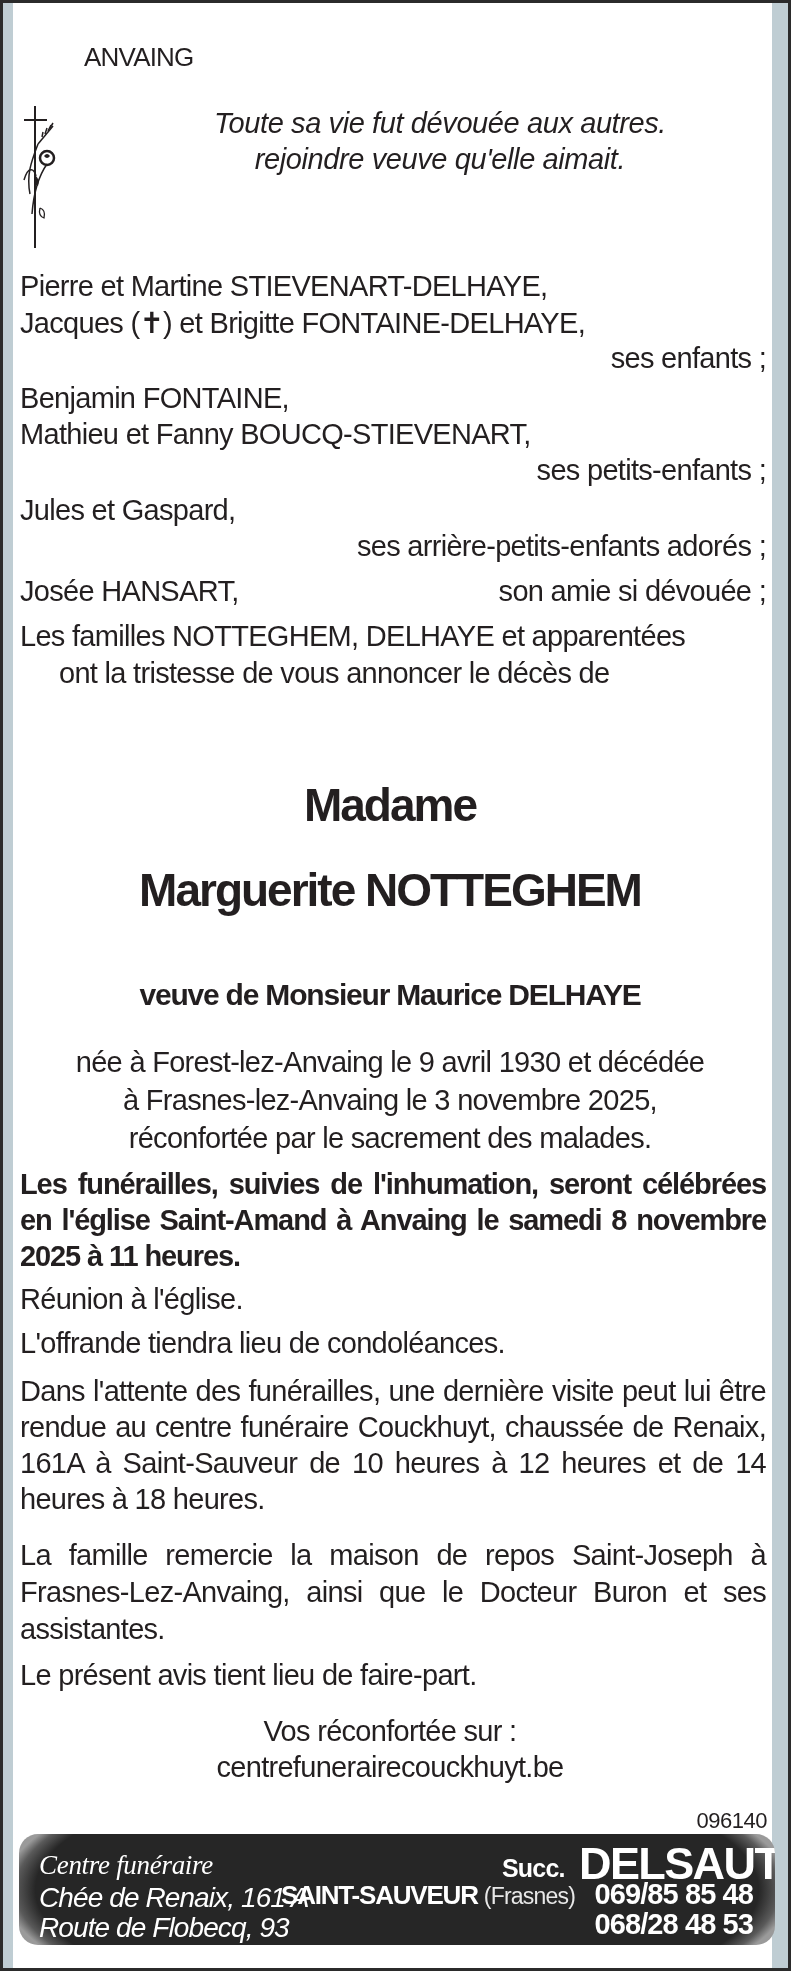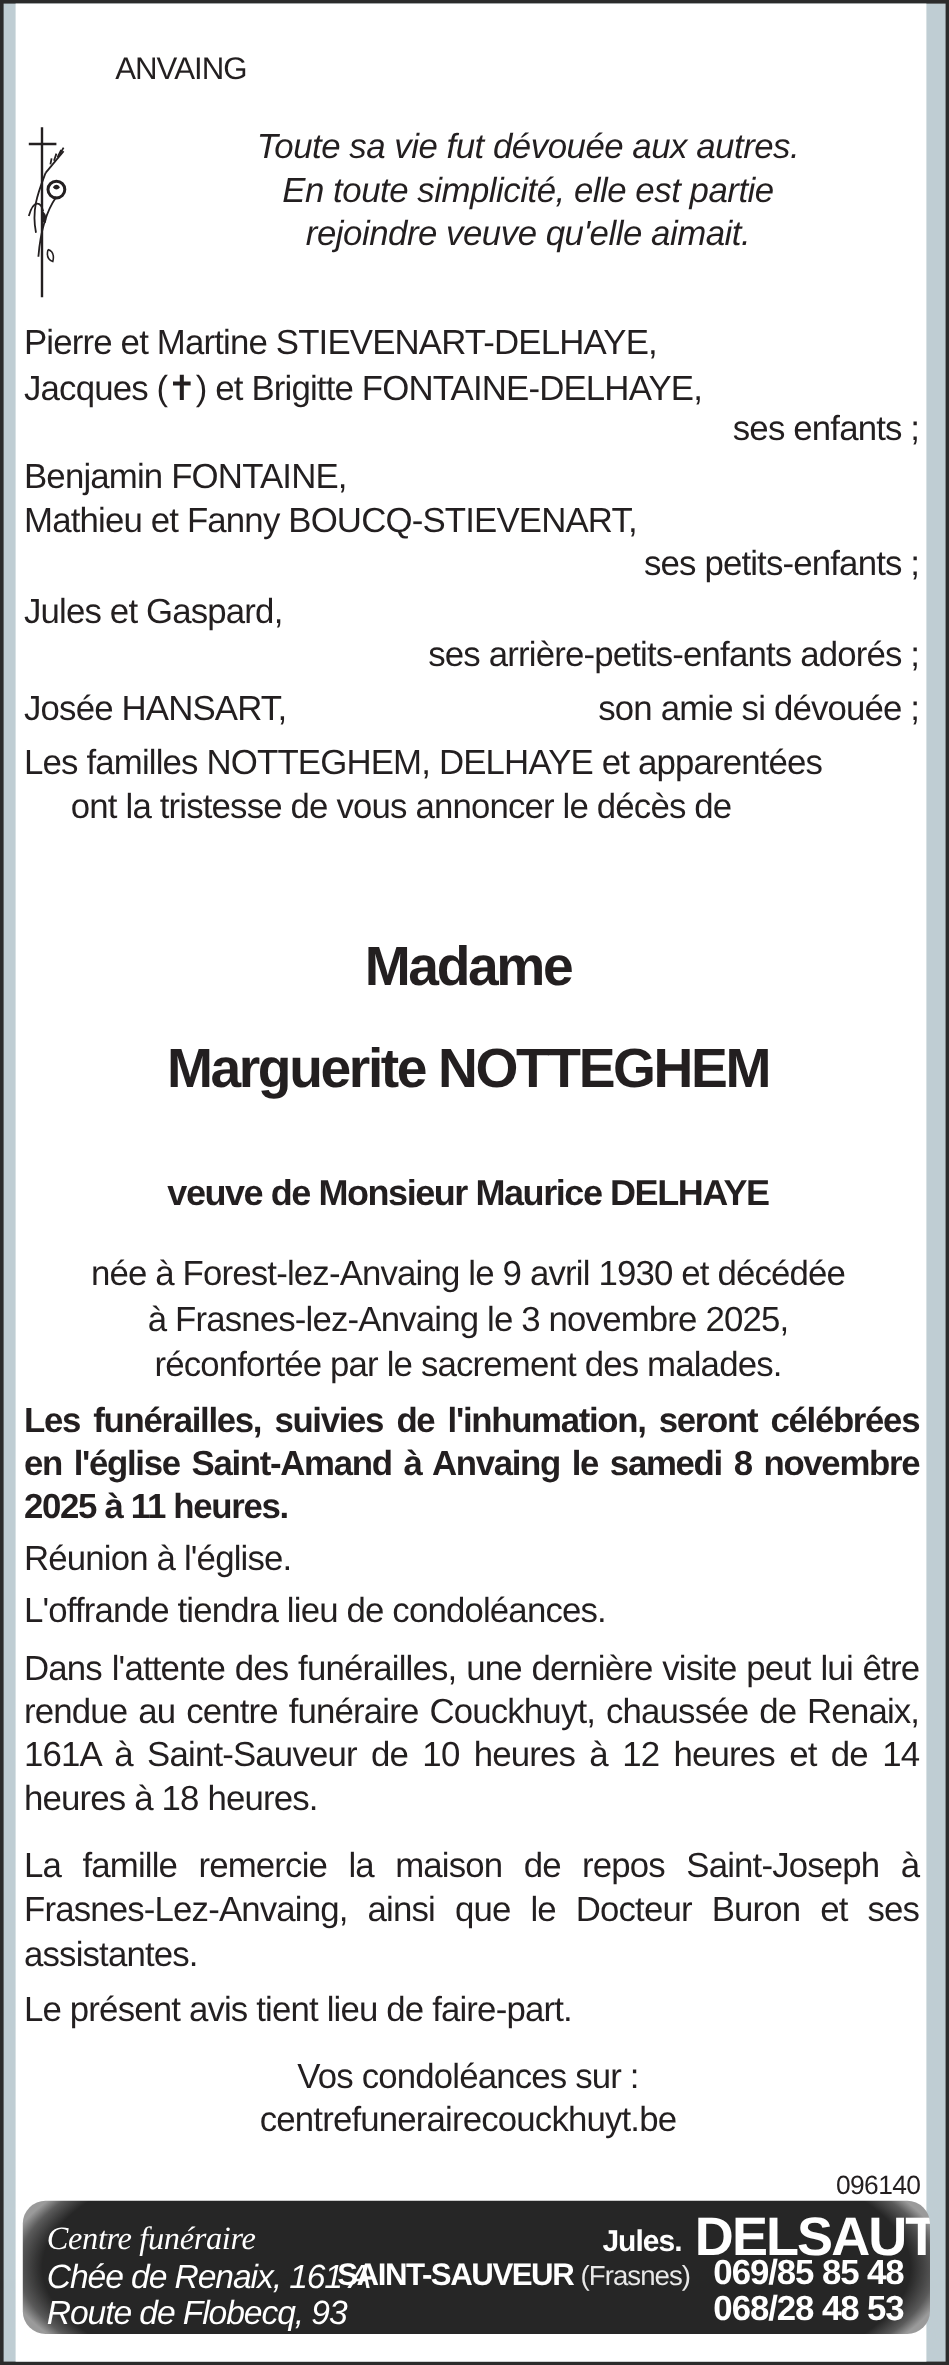--- a/index.html
+++ b/index.html
@@ -2,21 +2,21 @@
 <html><head>
 <meta charset="utf-8">
 <style>
   html, body { margin: 0; padding: 0; background: #ffffff; }
   body { width: 791px; height: 1971px; overflow: hidden; position: relative;
          font-family: "Liberation Sans", "DejaVu Sans", sans-serif; color: #231f20; }
   .frame { position: absolute; left: 0; top: 0; width: 791px; height: 1971px;
            box-sizing: border-box; border: 3px solid #2b2b2b; border-bottom-width: 3px; background: #bfcdd3; }
   .paper { position: absolute; left: 10px; top: 0; right: 16px; bottom: 0; background: #ffffff; }
   .abs { position: absolute; white-space: nowrap; }
-  .town { left: 84px; top: 42px; font-size: 26px; letter-spacing: -0.8px; margin-left: 12px; }
+  .town { left: 84px; top: 42px; font-size: 26px; letter-spacing: -0.8px; }
   .emblem { left: 20px; top: 104px; width: 40px; height: 144px; }
   .quote { left: 160px; width: 560px; text-align: center; font-style: italic;
            font-size: 29px; line-height: 36px; top: 105px; letter-spacing: -0.4px; }
   .quote div { white-space: nowrap; }
   .line { font-size: 29px; left: 20px; letter-spacing: -0.7px; }
   .right { right: 25px; left: auto; text-align: right; }
   .center { left: 10px; width: 760px; text-align: center; }
   .h1 { font-weight: bold; font-size: 46px; letter-spacing: -2px; }
   .h2 { font-weight: bold; font-size: 30px; letter-spacing: -1.2px; }
   .para { position: absolute; left: 20px; width: 746px; font-size: 29px; line-height: 30px; letter-spacing: -0.7px; }
@@ -54,21 +54,20 @@
   <path d="M24 52 q3 -4 6 0 q-3 4 -6 0" fill="#231f20"></path>
   <path d="M27 60 C20 70 14 84 12 110" fill="none" stroke="#231f20" stroke-width="1.5"></path>
   <path d="M18 40 C12 56 6 70 10 90" fill="none" stroke="#231f20" stroke-width="1.5"></path>
   <path d="M4 76 C8 62 14 64 16 72" fill="none" stroke="#231f20" stroke-width="1.5"></path>
   <path d="M16 72 q4 4 2 10 q-6 -2 -2 -10" fill="#231f20"></path>
   <path d="M20 104 q6 2 4 10 q-6 -2 -4 -10" fill="none" stroke="#231f20" stroke-width="1.3"></path>
 </svg>
 
 <div class="abs quote">
   <div>Toute sa vie fut dévouée aux autres.</div>
-  <div>En toute simplicité, elle est partie</div>
   <div>rejoindre veuve qu'elle aimait.</div>
 </div>
 
 <div class="abs line" style="top:270px">Pierre et Martine STIEVENART-DELHAYE,</div>
 <div class="abs line" style="top:306px">Jacques (✝) et Brigitte FONTAINE-DELHAYE,</div>
 <div class="abs line right" style="top:342px">ses enfants ;</div>
 <div class="abs line" style="top:382px">Benjamin FONTAINE,</div>
 <div class="abs line" style="top:418px">Mathieu et Fanny BOUCQ-STIEVENART,</div>
 <div class="abs line right" style="top:454px">ses petits-enfants ;</div>
 <div class="abs line" style="top:494px">Jules et Gaspard,</div>
@@ -86,28 +85,28 @@
 <div class="abs center line" style="top:1084px; left:10px; width:760px; text-align:center">à Frasnes-lez-Anvaing le 3 novembre 2025,</div>
 <div class="abs center line" style="top:1122px; left:10px; width:760px; text-align:center">réconfortée par le sacrement des malades.</div>
 
 <div class="para just bold" style="top:1166px; line-height:36px">Les funérailles, suivies de l'inhumation, seront célébrées en l'église Saint-Amand à Anvaing le samedi 8 novembre 2025 à 11 heures.</div>
 <div class="para" style="top:1284px">Réunion à l'église.</div>
 <div class="para" style="top:1328px">L'offrande tiendra lieu de condoléances.</div>
 <div class="para just" style="top:1373px; line-height:36px">Dans l'attente des funérailles, une dernière visite peut lui être rendue au centre funéraire Couckhuyt, chaussée de Renaix, 161A à Saint-Sauveur de 10 heures à 12 heures et de 14 heures à 18 heures.</div>
 <div class="para just" style="top:1537px; line-height:37px">La famille remercie la maison de repos Saint-Joseph à Frasnes-Lez-Anvaing, ainsi que le Docteur Buron et ses assistantes.</div>
 <div class="para" style="top:1660px">Le présent avis tient lieu de faire-part.</div>
 
-<div class="abs center line" style="top:1715px; left:10px; width:760px; text-align:center">Vos condoléances sur :</div>
+<div class="abs center line" style="top:1715px; left:10px; width:760px; text-align:center">Vos réconfortée sur :</div>
 <div class="abs center line" style="top:1751px; left:10px; width:760px; text-align:center">centrefunerairecouckhuyt.be</div>
 
 <div class="abs ref">096140</div>
 
 <div class="banner">
   <div class="b b-script">Centre funéraire</div>
-  <div class="b b-succ">Jules.</div>
+  <div class="b b-succ">Succ.</div>
   <div class="b b-name2">DELSAUT</div>
 
   <div class="b b-addr" style="top:48px">Chée de Renaix, 161 A</div>
   <div class="b b-city" style="top:46px; left:262px"><span>SAINT-SAUVEUR</span> <span class="sub">(Frasnes)</span></div>
   <div class="b b-phone" style="top:44px">069/85 85 48</div>
 
   <div class="b b-addr" style="top:78px">Route de Flobecq, 93</div>
   <div class="b b-phone" style="top:74px">068/28 48 53</div>
 </div>
 

